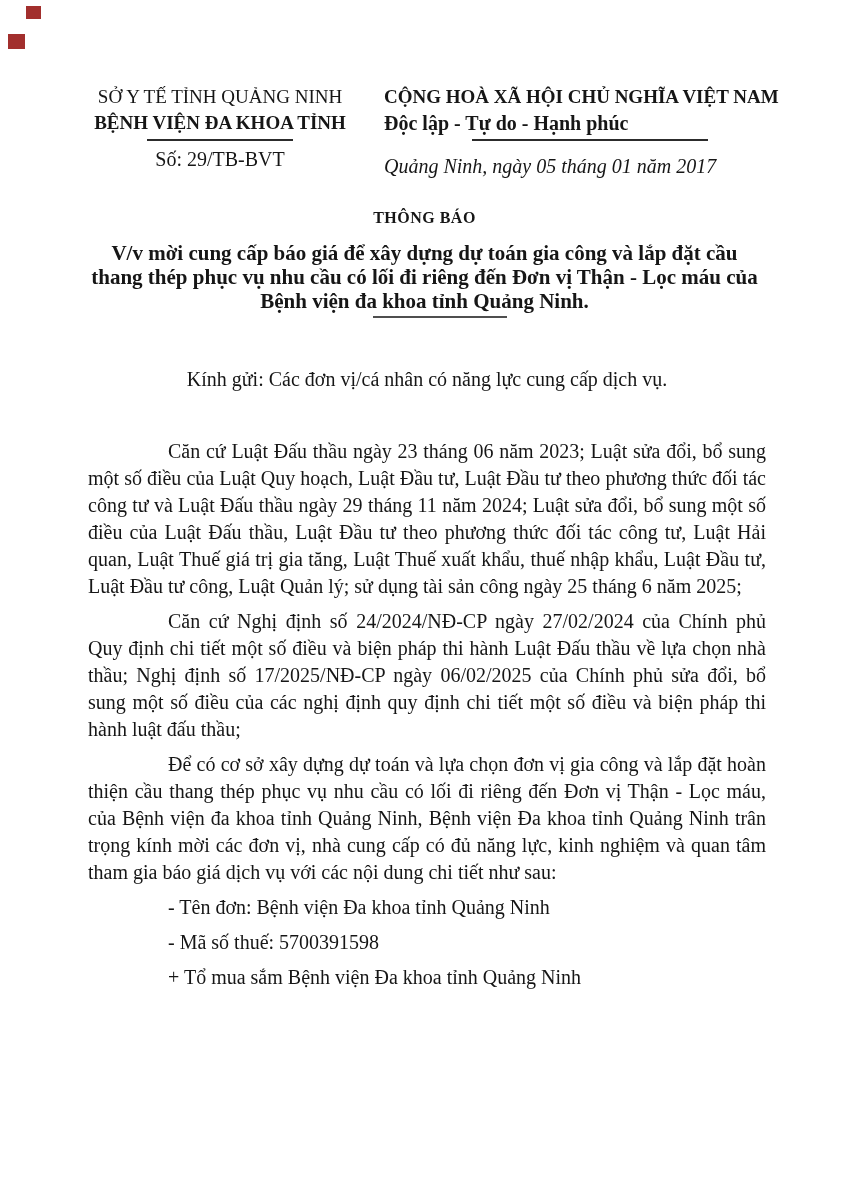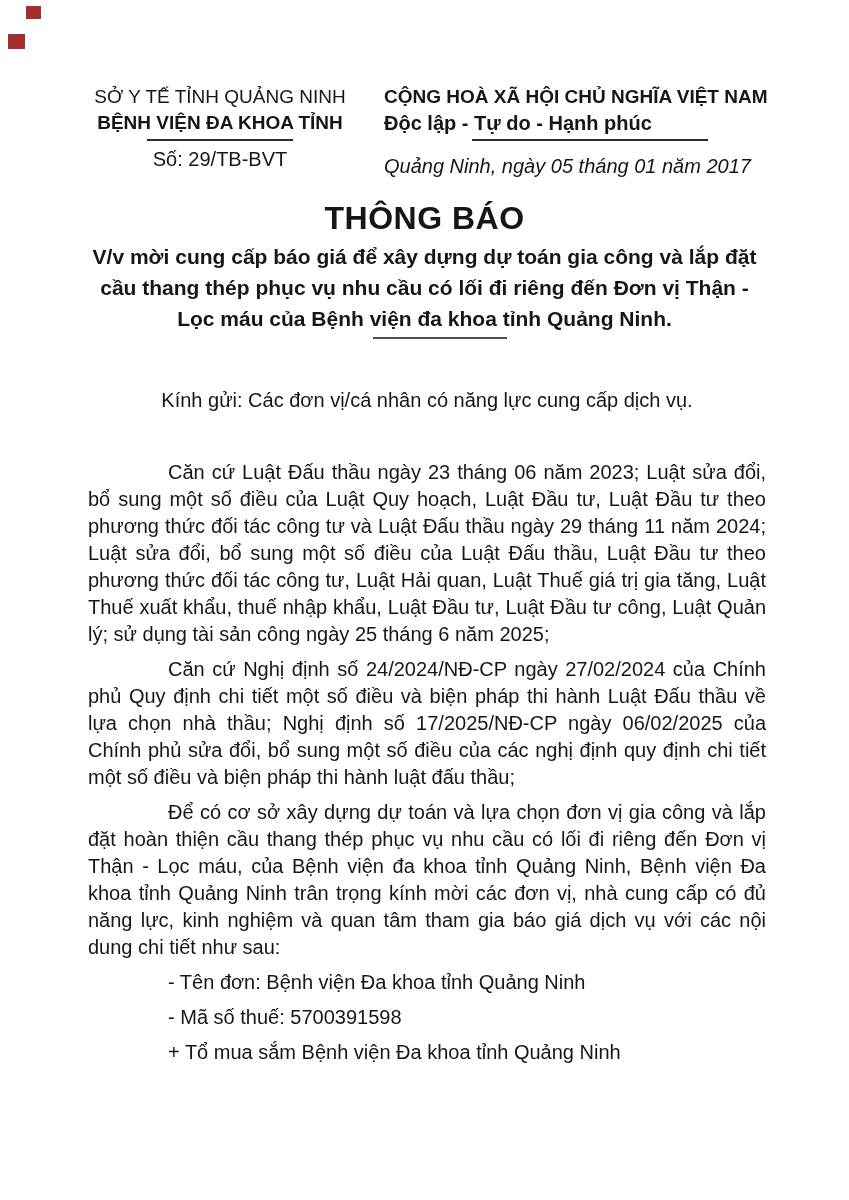--- a/index.html
+++ b/index.html
@@ -2,45 +2,45 @@
 <html><head>
 <meta charset="utf-8">
 <style>
   html, body { margin: 0; padding: 0; background: #ffffff; }
   .page {
     position: relative;
     width: 849px;
     height: 1200px;
     background: #ffffff;
     color: #161616;
-    font-family: Liberation Sans, sans-serif;
+    font-family: Liberation Serif, serif;
     overflow: hidden;
     box-sizing: border-box;
   }
   .red-mark { position: absolute; background: #a22f2d; }
   .red-mark.m1 { left: 26px; top: 6px;  width: 15px; height: 13px; }
   .red-mark.m2 { left: 8px;  top: 34px; width: 17px; height: 15px; }
 
   .header { display: flex; padding: 84px 0 0 60px; }
   .h-left  { width: 320px; text-align: center; }
   .h-right { width: 412px; margin-left: 4px; text-align: left; }
   .h-line1 { font-size: 19px; line-height: 26px; white-space: nowrap; }
   .h-line2 { font-size: 19px; line-height: 26px; font-weight: bold; white-space: nowrap; }
   .h-rule-left  { width: 146px; border-top: 2px solid #2c2c2c; margin: 3px auto 0; }
   .h-rule-right { width: 236px; border-top: 2px solid #2c2c2c; margin: 3px auto 0; }
   .doc-number { font-size: 20px; line-height: 26px; margin-top: 5px; white-space: nowrap; }
   .date-line  { font-size: 20px; line-height: 26px; margin-top: 12px; font-style: italic; white-space: nowrap; }
 
   .doc-title {
-    text-align: center; font-weight: bold; font-size: 32px;
+    text-align: center; font-weight: bold; font-size: 16px;
     line-height: 30px; margin-top: 24px; letter-spacing: 0.5px;
   }
   .doc-subject {
     width: 678px; margin: 8px auto 0; text-align: center;
-    font-weight: bold; font-size: 21px; line-height: 31px;
+    font-weight: bold; font-size: 21px; line-height: 24px;
   }
   .subject-divider { width: 134px; border-top: 2px solid #4f4f4f; margin: 3px 0 0 373px; }
 
   .content { padding: 0 83px 0 88px; }
   .salutation { margin-top: 48px; margin-bottom: 45px; text-align: center; font-size: 20px; line-height: 27px; }
   .para {
     font-size: 20px; line-height: 27px; text-align: justify;
     text-indent: 80px; margin: 0 0 8px 0;
   }
   .section-heading { font-weight: bold; font-size: 20px; line-height: 27px; text-indent: 80px; margin: 0 0 8px 0; }

